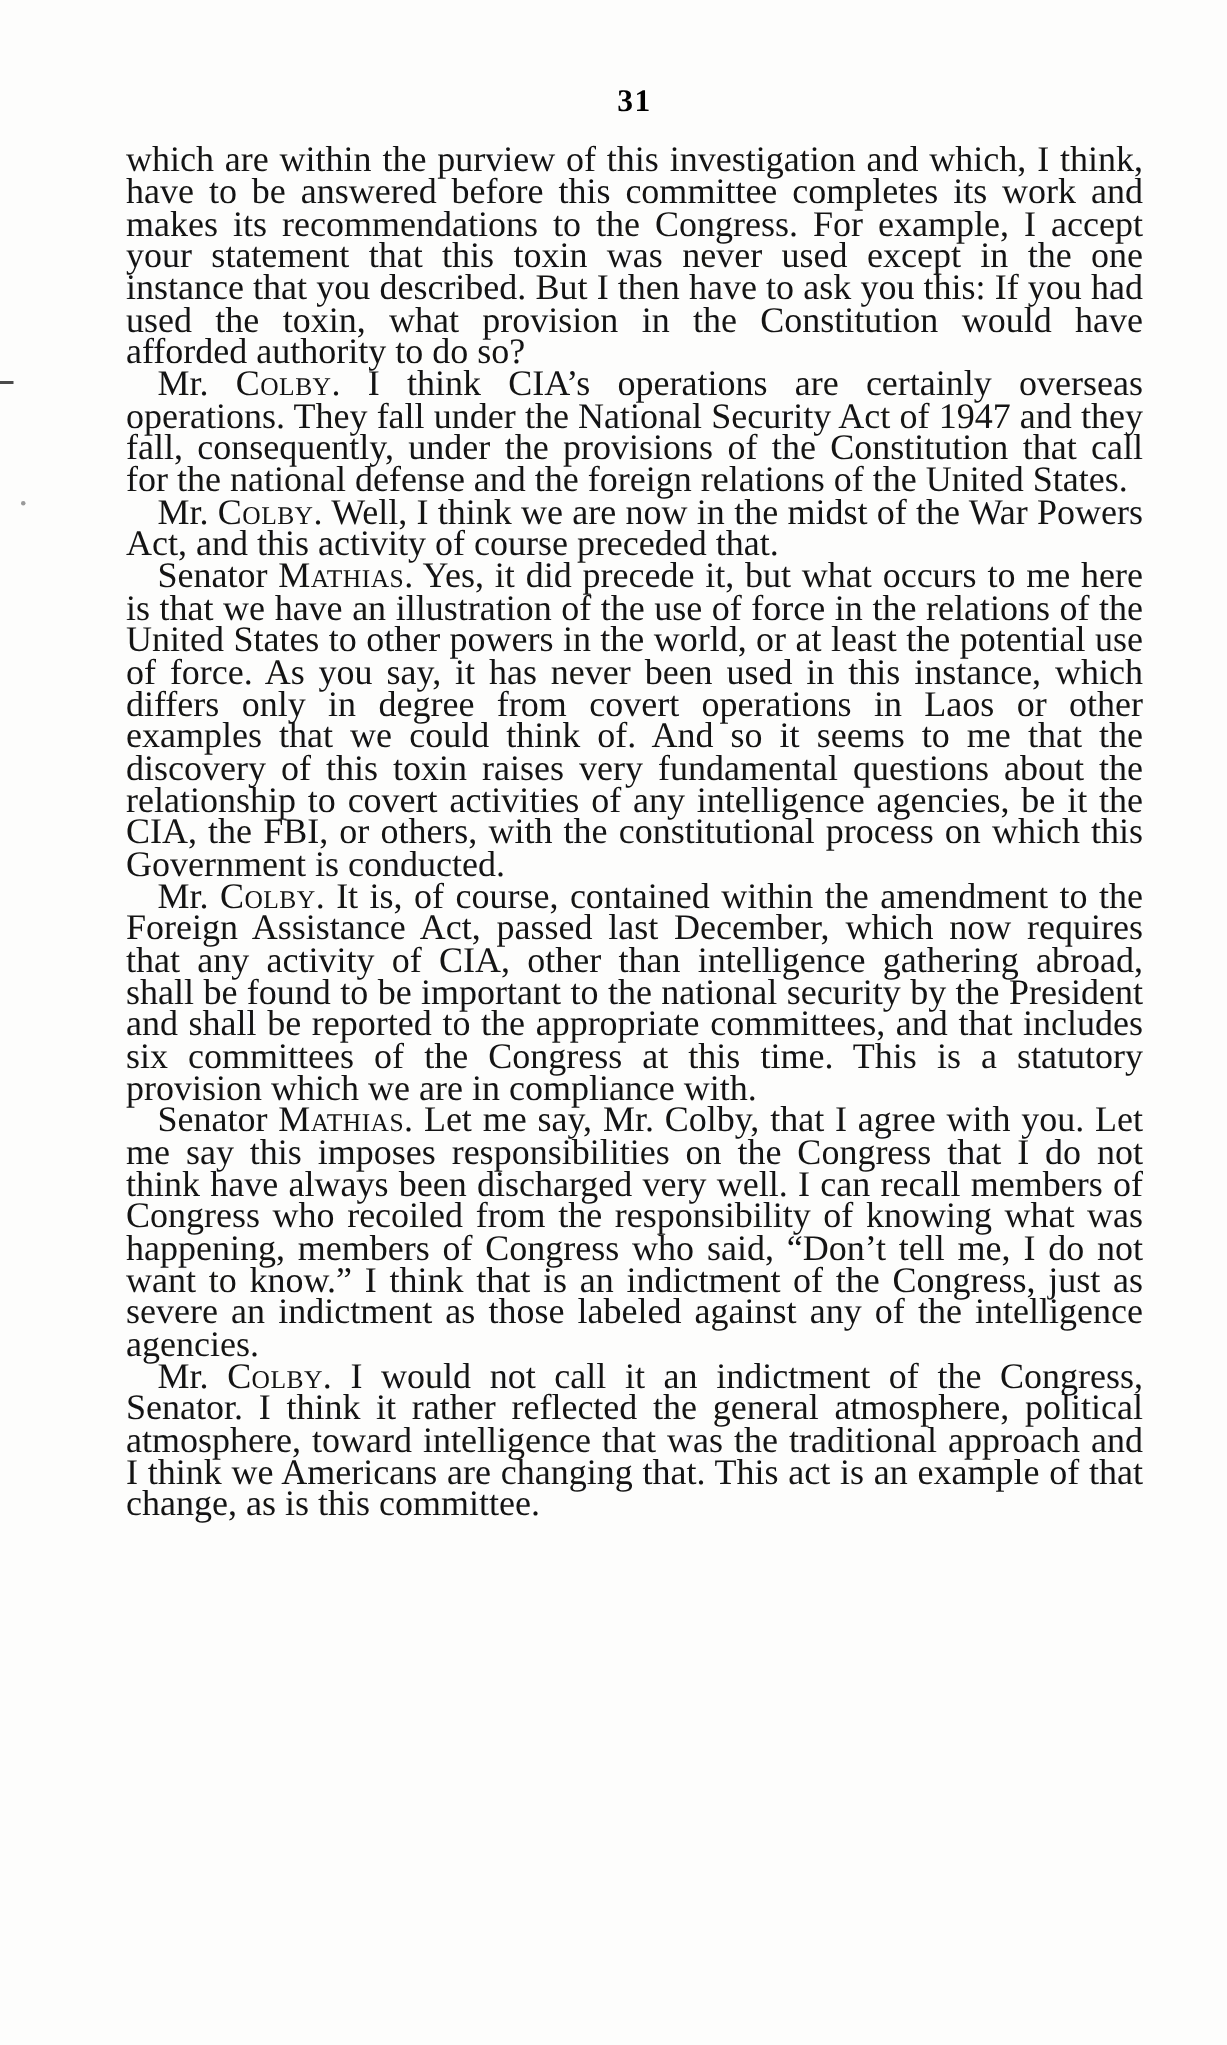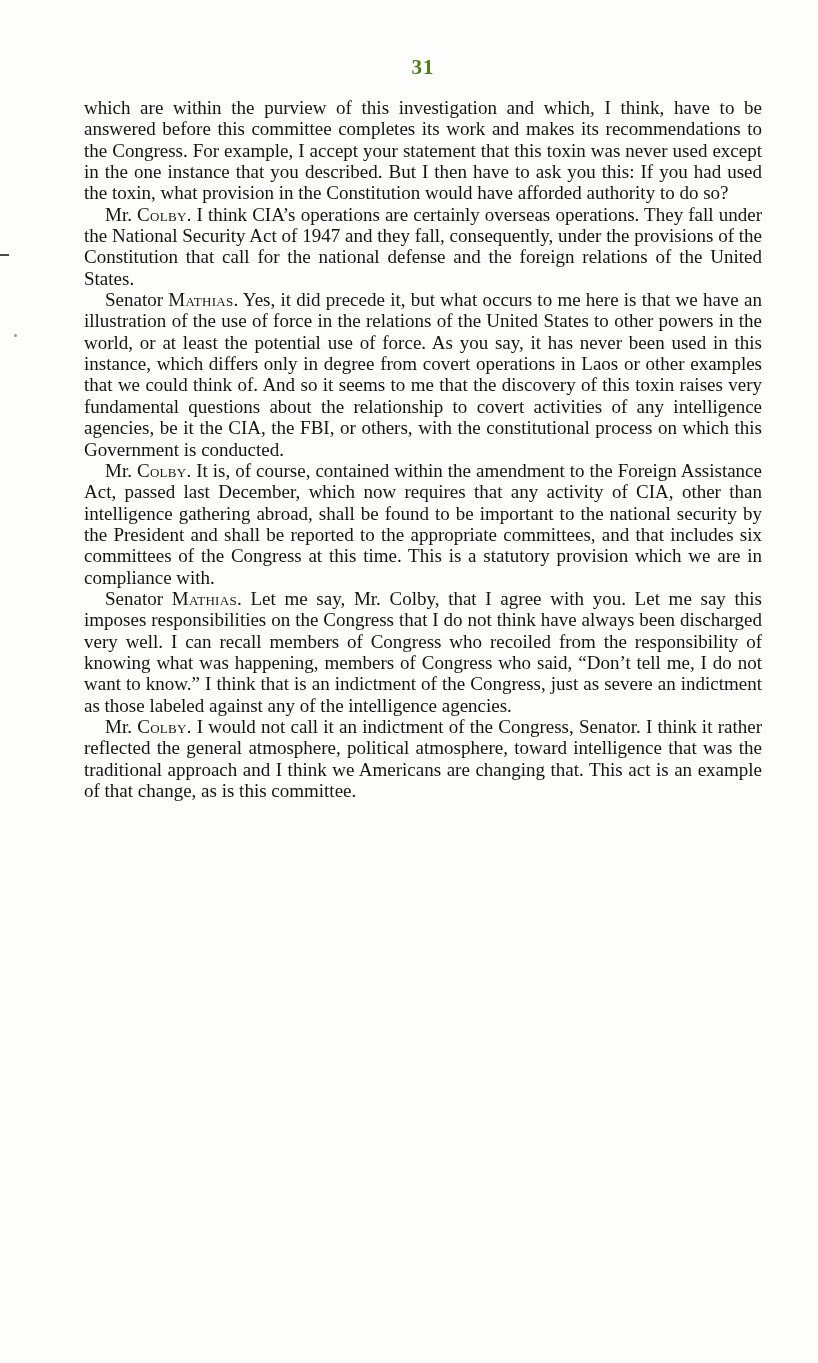--- a/index.html
+++ b/index.html
@@ -18,28 +18,28 @@
   }
   .page-number {
     position: absolute;
     top: 55px;
     left: 84px;
     width: 678px;
     text-align: center;
     font-size: 21px;
     font-weight: bold;
     letter-spacing: 1px;
-    color: #4d7c0f;
+    color: #000000;
   }
   .text-block {
     position: absolute;
     top: 97px;
     left: 84px;
     width: 678px;
-    font-size: 19px;
+    font-size: 24px;
     line-height: 21.35px;
     text-align: justify;
   }
   .para {
     margin: 0;
     padding: 0;
     text-indent: 0;
   }
   .para.indent {
     text-indent: 21px;
@@ -69,20 +69,21 @@
 </style>
 </head>
 <body>
 
 <div class="scan-page">
   <div class="page-number">31</div>
 
   <div class="text-block">
       <p class="para">which are within the purview of this investigation and which, I think, have to be answered before this committee completes its work and makes its recommendations to the Congress. For example, I accept your statement that this toxin was never used except in the one instance that you described. But I then have to ask you this: If you had used the toxin, what provision in the Constitution would have afforded authority to do so?</p>
       <p class="para indent"><span>Mr. <span class="smallcaps">Colby</span></span>. I think CIA’s operations are certainly overseas operations. They fall under the National Security Act of 1947 and they fall, consequently, under the provisions of the Constitution that call for the national defense and the foreign relations of the United States.</p>
+      <p class="para indent"><span>Mr. <span class="smallcaps">Colby</span></span>. Well, I think we are now in the midst of the War Powers Act, and this activity of course preceded that.</p>
       <p class="para indent"><span>Senator <span class="smallcaps">Mathias</span></span>. Yes, it did precede it, but what occurs to me here is that we have an illustration of the use of force in the relations of the United States to other powers in the world, or at least the potential use of force. As you say, it has never been used in this instance, which differs only in degree from covert operations in Laos or other examples that we could think of. And so it seems to me that the discovery of this toxin raises very fundamental questions about the relationship to covert activities of any intelligence agencies, be it the CIA, the FBI, or others, with the constitutional process on which this Government is conducted.</p>
       <p class="para indent"><span>Mr. <span class="smallcaps">Colby</span></span>. It is, of course, contained within the amendment to the Foreign Assistance Act, passed last December, which now requires that any activity of CIA, other than intelligence gathering abroad, shall be found to be important to the national security by the President and shall be reported to the appropriate committees, and that includes six committees of the Congress at this time. This is a statutory provision which we are in compliance with.</p>
       <p class="para indent"><span>Senator <span class="smallcaps">Mathias</span></span>. Let me say, Mr. Colby, that I agree with you. Let me say this imposes responsibilities on the Congress that I do not think have always been discharged very well. I can recall members of Congress who recoiled from the responsibility of knowing what was happening, members of Congress who said, “Don’t tell me, I do not want to know.” I think that is an indictment of the Congress, just as severe an indictment as those labeled against any of the intelligence agencies.</p>
       <p class="para indent"><span>Mr. <span class="smallcaps">Colby</span></span>. I would not call it an indictment of the Congress, Senator. I think it rather reflected the general atmosphere, political atmosphere, toward intelligence that was the traditional approach and I think we Americans are changing that. This act is an example of that change, as is this committee.</p>
     </div>
 
   <div class="artifact-dash"></div>
   <div class="artifact-dot"></div>
 </div>
 

